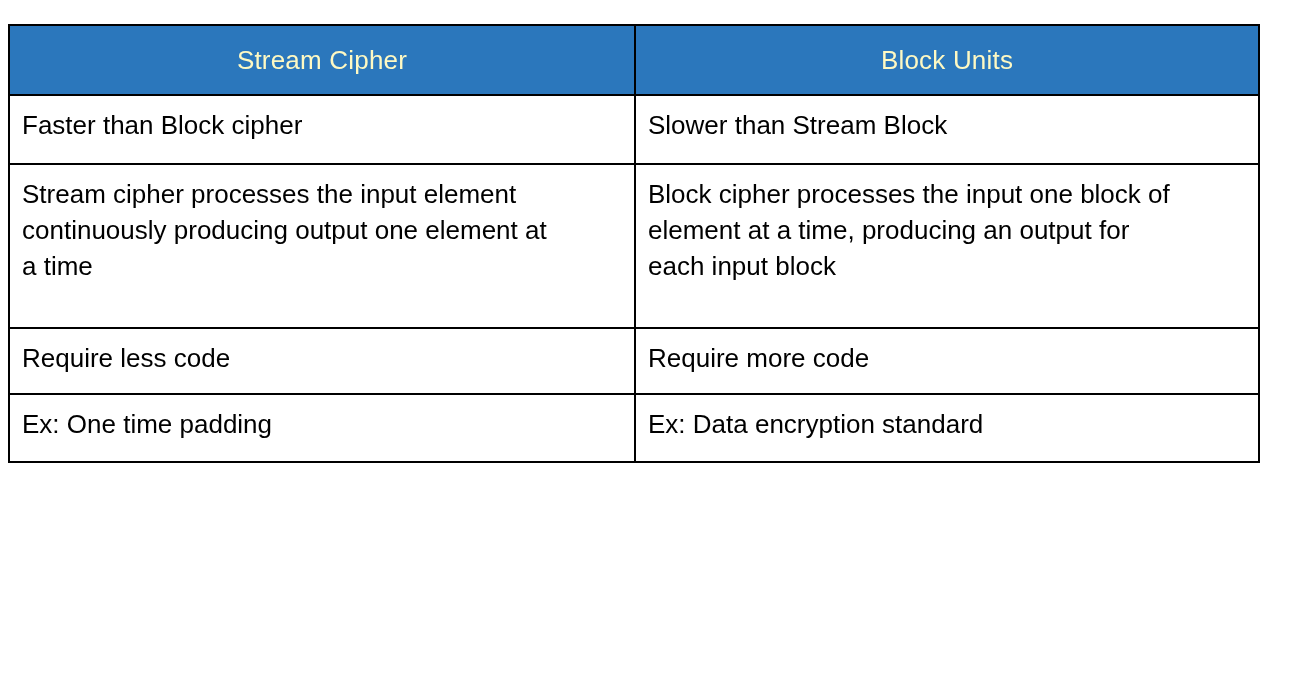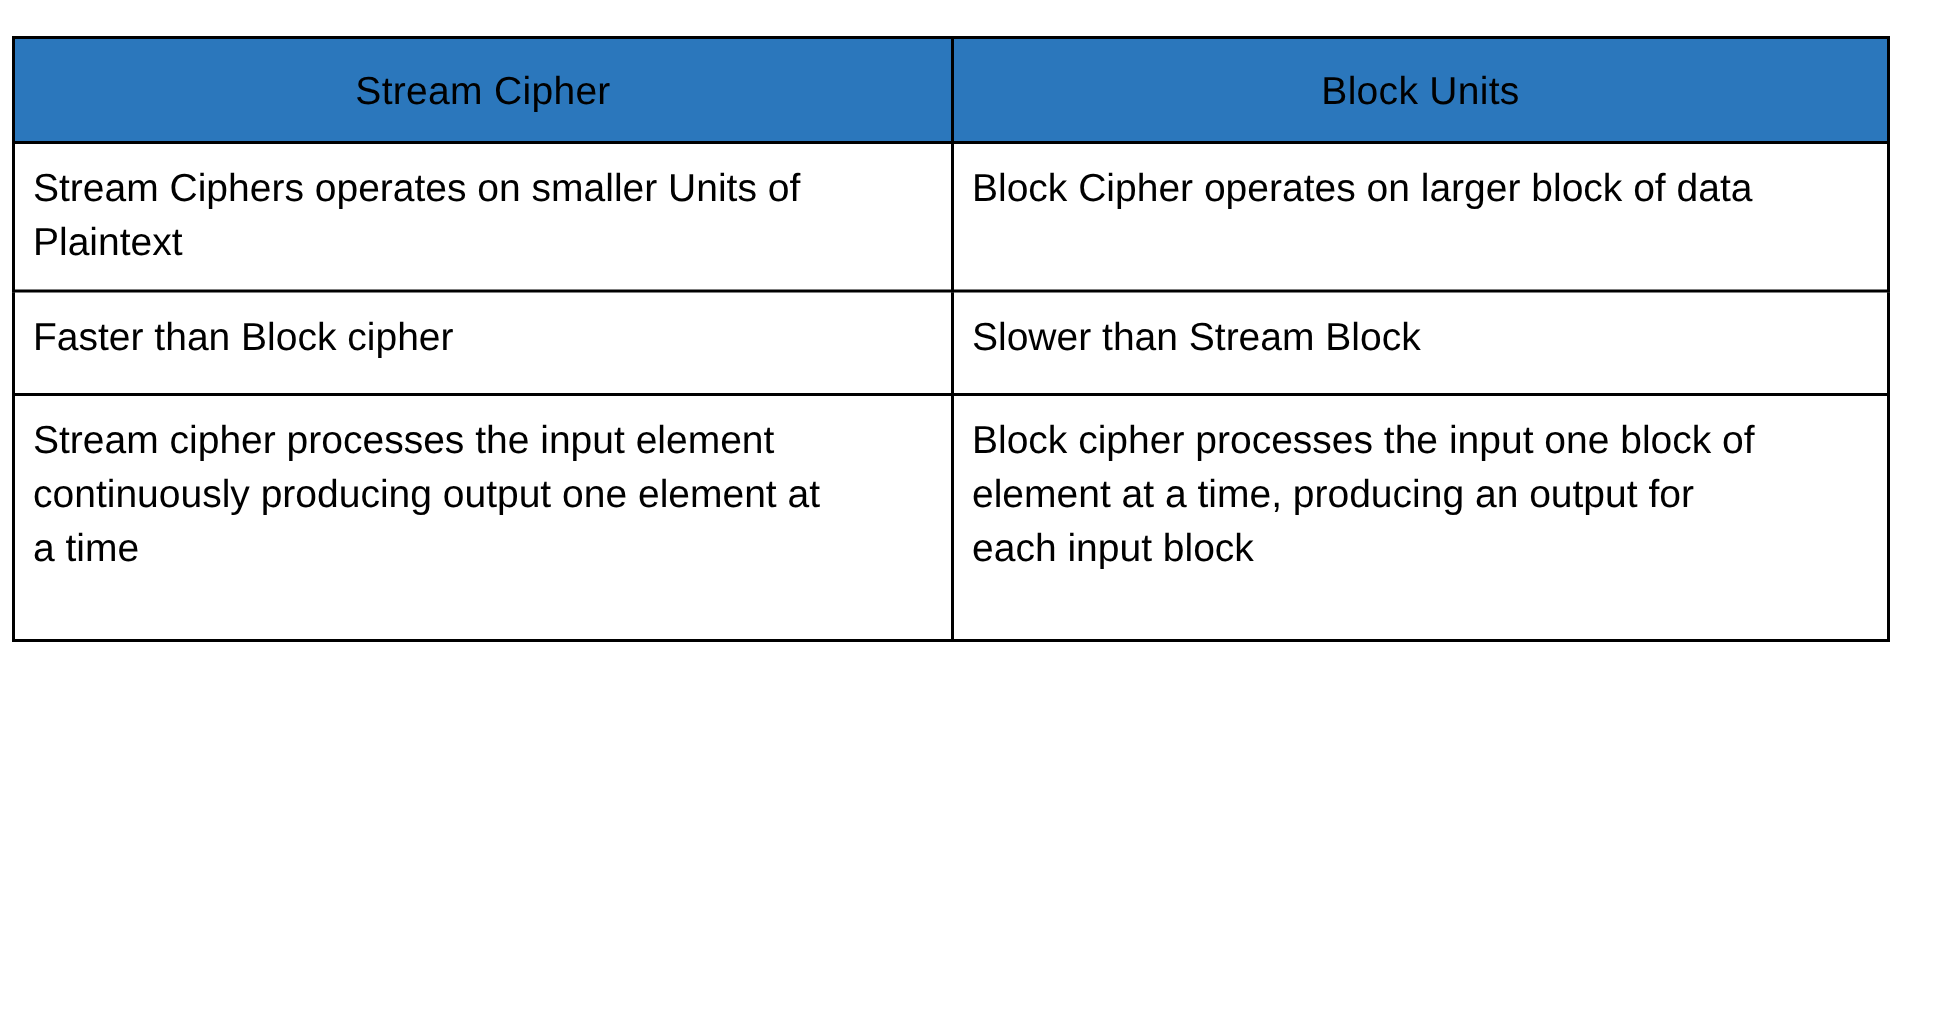--- a/index.html
+++ b/index.html
@@ -31,21 +31,21 @@
   #comparison-table th,
   #comparison-table td {
     border: 2px solid #000000;
     vertical-align: top;
     box-sizing: border-box;
   }
 
   
   #comparison-table thead th {
     background: #2B77BC;
-    color: #000000;
+    color: #fef9c3;
     font-size: 26px;
     font-weight: 400;
     text-align: center;
     height: 70px;
     vertical-align: middle;
     padding: 0 10px;
     letter-spacing: 0.2px;
   }
 
   
@@ -78,31 +78,34 @@
   </colgroup>
 
   <thead>
     <tr>
       <th>Stream Cipher</th>
       <th>Block Units</th>
     </tr>
   </thead>
 
   <tbody>
-    <tr class="row-h-99">
-      <td>Stream Ciphers operates on smaller Units of
-Plaintext</td>
-      <td>Block Cipher operates on larger block of data</td>
-    </tr>
     <tr class="row-h-69">
       <td>Faster than Block cipher</td>
       <td>Slower than Stream Block</td>
     </tr>
     <tr class="row-h-136">
       <td>Stream cipher processes the input element
 continuously producing output one element at
 a time</td>
       <td>Block cipher processes the input one block of
 element at a time, producing an output for
 each input block</td>
     </tr>
+    <tr class="row-h-66">
+      <td>Require less code</td>
+      <td>Require more code</td>
+    </tr>
+    <tr class="row-h-68">
+      <td>Ex: One time padding</td>
+      <td>Ex: Data encryption standard</td>
+    </tr>
   </tbody>
 </table>
 
 </body></html>

